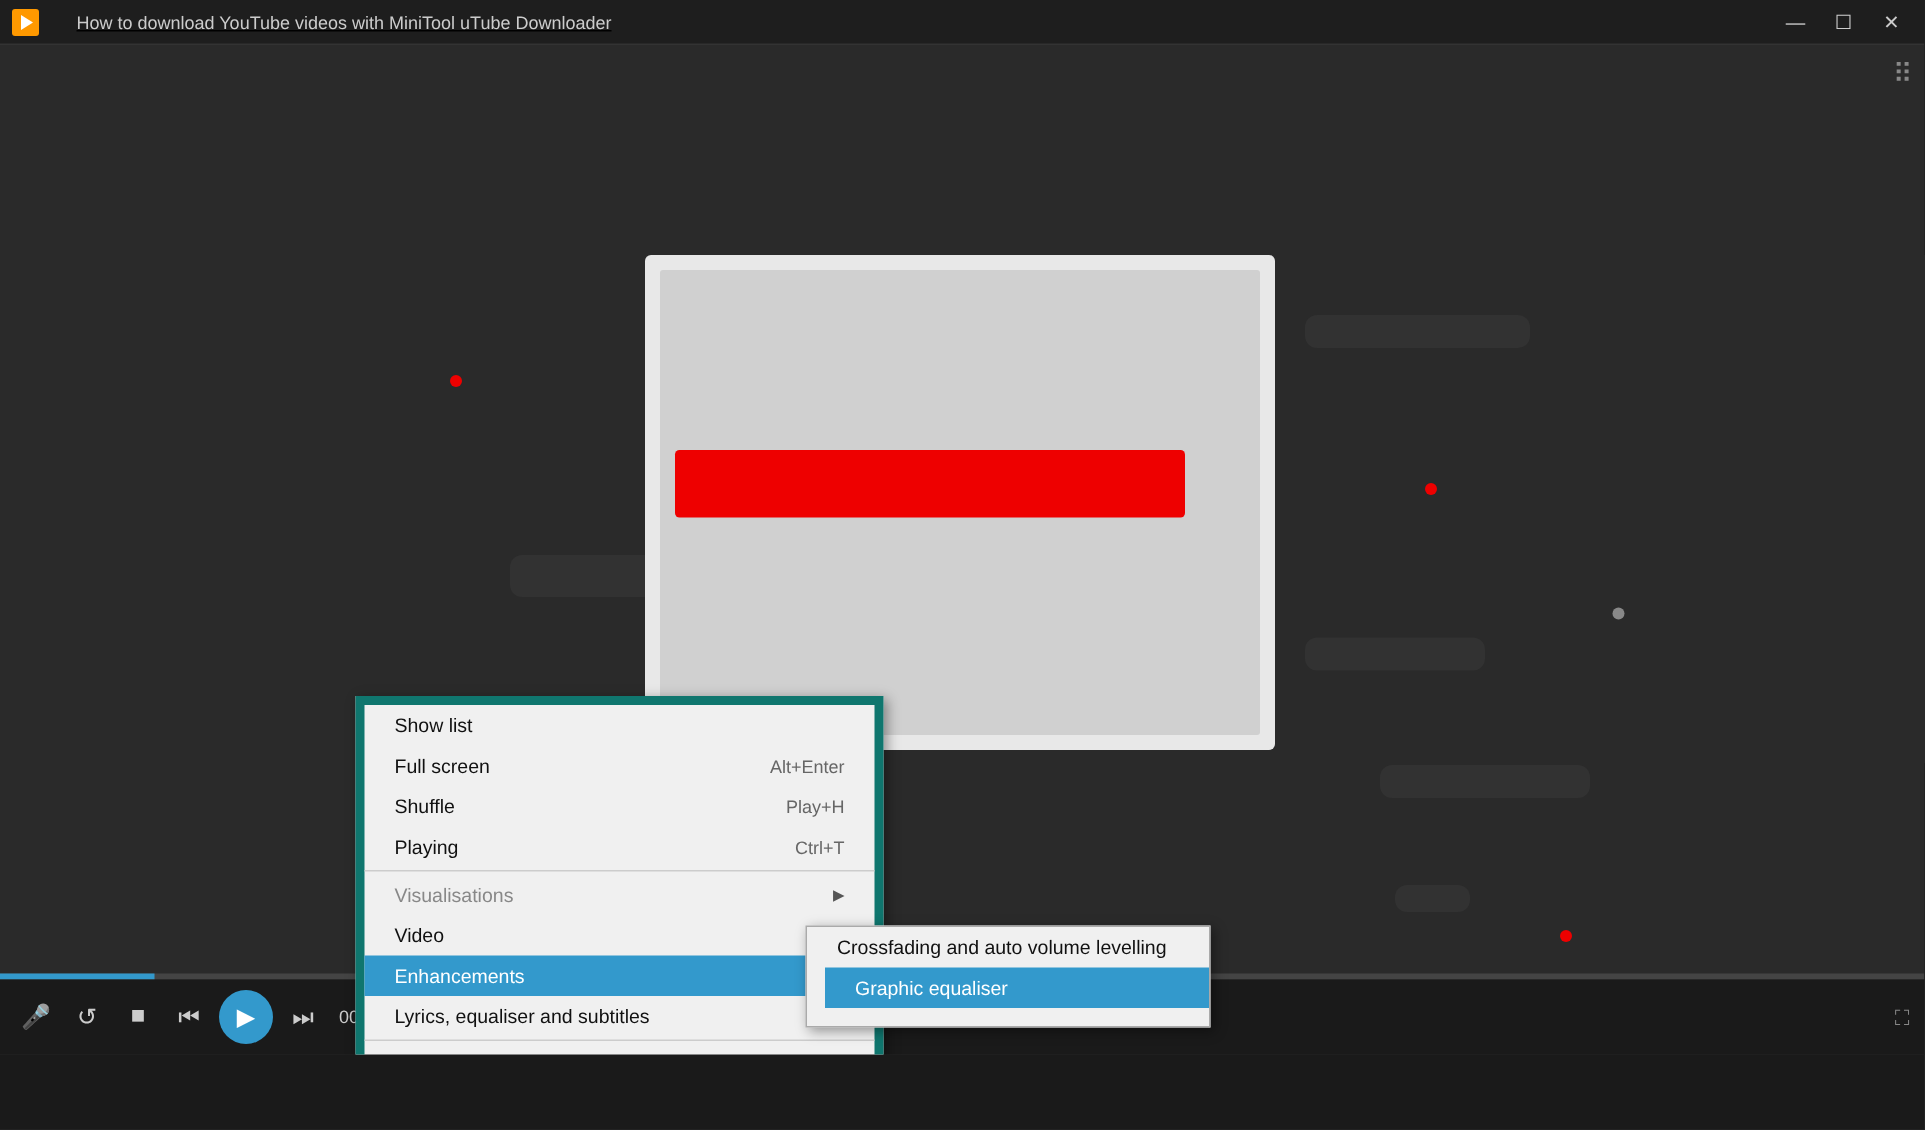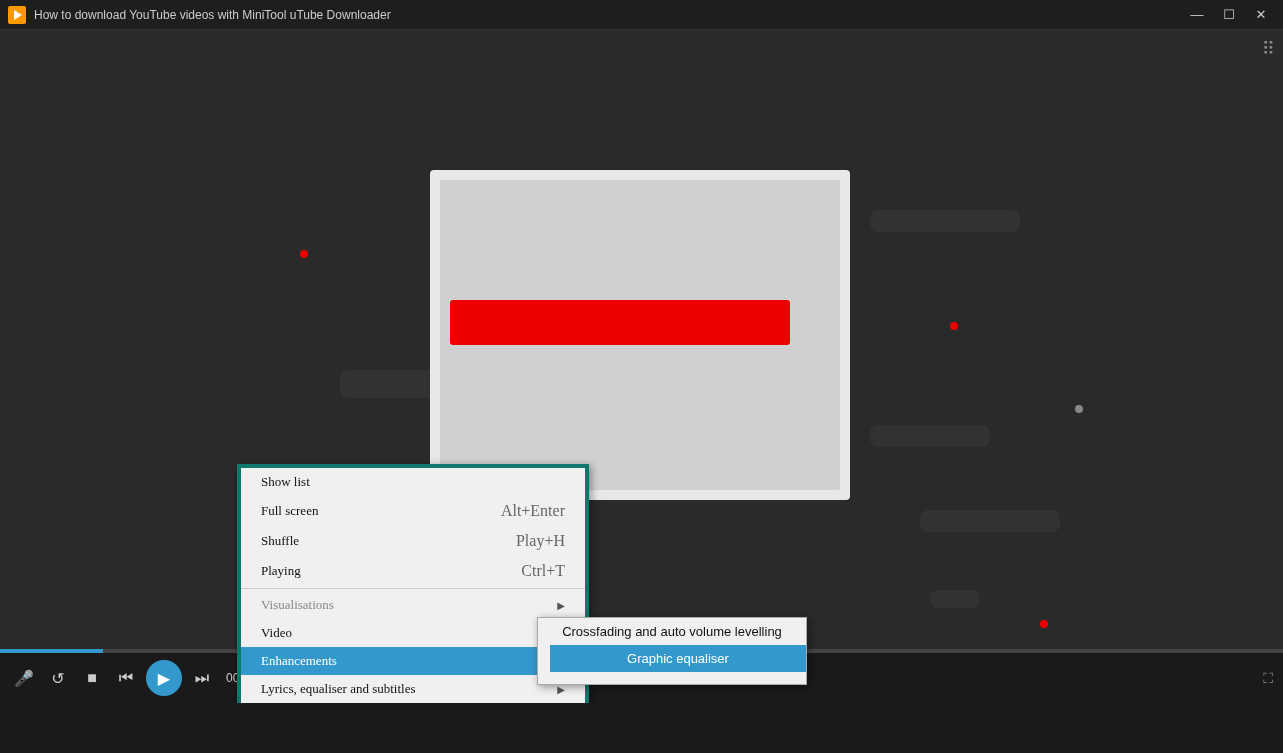--- a/index.html
+++ b/index.html
@@ -19,21 +19,22 @@
       background: #1e1e1e;
       display: flex;
       align-items: center;
       justify-content: space-between;
       padding: 0 8px;
       border-bottom: 1px solid #333;
     }
     #titlebar-left {
       display: flex;
       align-items: center;
-      gap: 8px;
+      gap: 25px;
+      text-decoration: underline;
     }
     #app-icon {
       width: 18px;
       height: 18px;
     }
     #title-text {
       color: #ccc;
       font-size: 12px;
     }
     #titlebar-controls {
@@ -124,24 +125,23 @@
       border-radius: 3px;
     }
 
     
     #context-menu {
       position: absolute;
       left: 237px;
       top: 434px;
       width: 352px;
       background: #f0f0f0;
-      border: 4px solid #0f766e;
+      border: 6px solid #0f766e;
       box-shadow: 2px 2px 8px rgba(0,0,0,0.4);
       z-index: 100;
-      font-family: Liberation Serif, serif;
     }
     .menu-item {
       padding: 6px 20px;
       font-size: 13px;
       color: #111;
       cursor: pointer;
       display: flex;
       align-items: center;
       justify-content: space-between;
       white-space: nowrap;
@@ -150,21 +150,21 @@
       background: #3399cc;
       color: #fff;
       text-align: right;
     }
     .menu-item.disabled {
       color: #888;
       cursor: default;
     }
     .menu-item .shortcut {
       color: #666;
-      font-size: 16px;
+      font-size: 12px;
       margin-left: 30px;
     }
     .menu-separator {
       height: 1px;
       background: #ccc;
       margin: 2px 0;
     }
     .menu-arrow {
       font-size: 10px;
       color: #555;
@@ -184,21 +184,20 @@
       box-shadow: 2px 2px 8px rgba(0,0,0,0.4);
       z-index: 101;
     }
     .submenu-item {
       padding: 6px 20px;
       font-size: 13px;
       color: #111;
       cursor: pointer;
       display: flex;
       align-items: center;
-      justify-content: center;
     }
     .submenu-item.highlighted {
       background: #3399cc;
       color: #fff;
       margin-left: 12px;
     }
 
     
     #bottom-bar {
       position: absolute;

